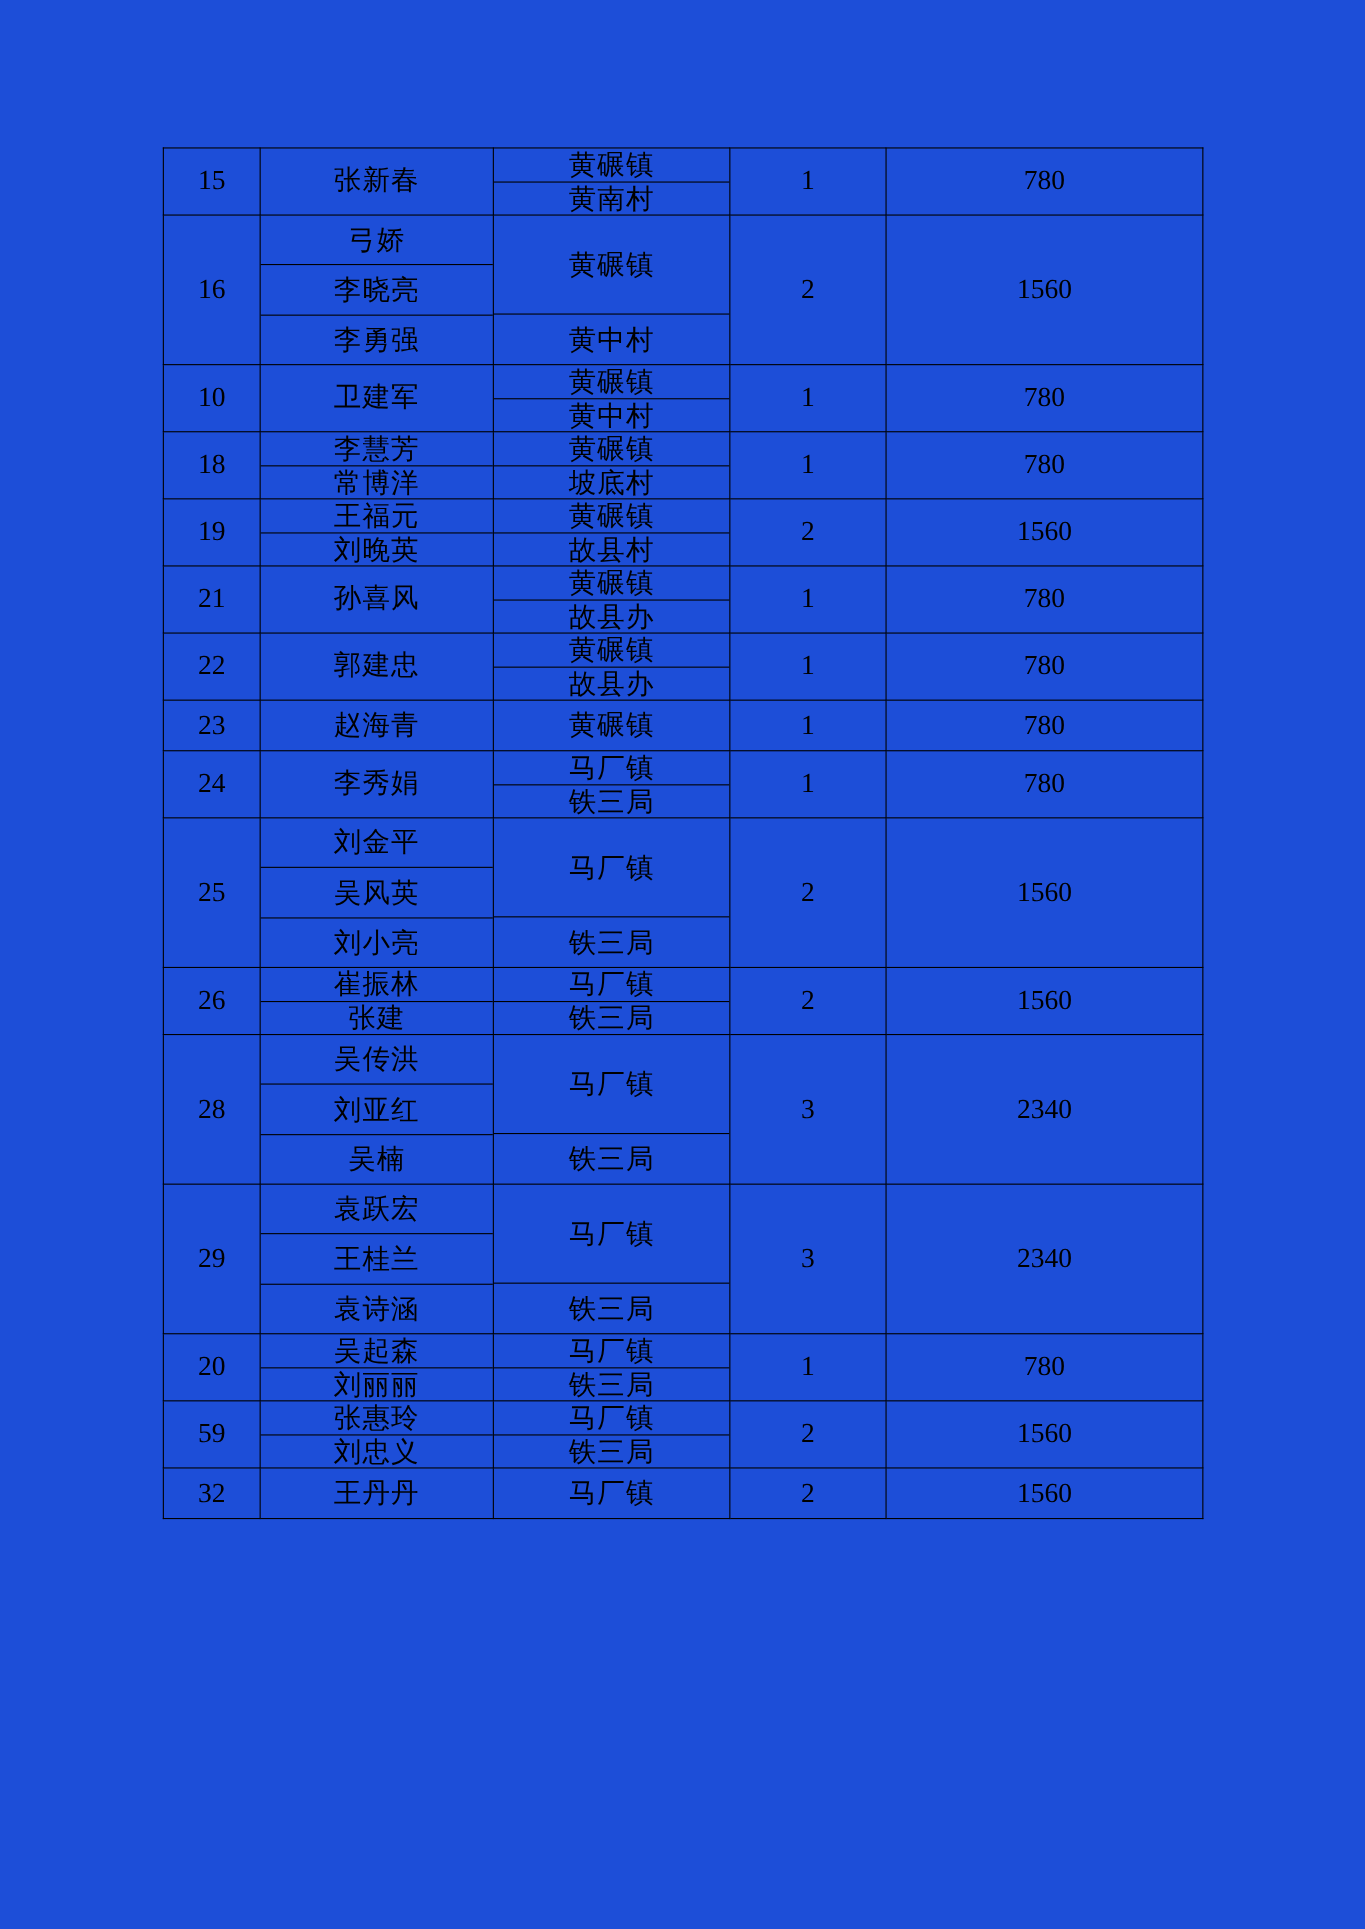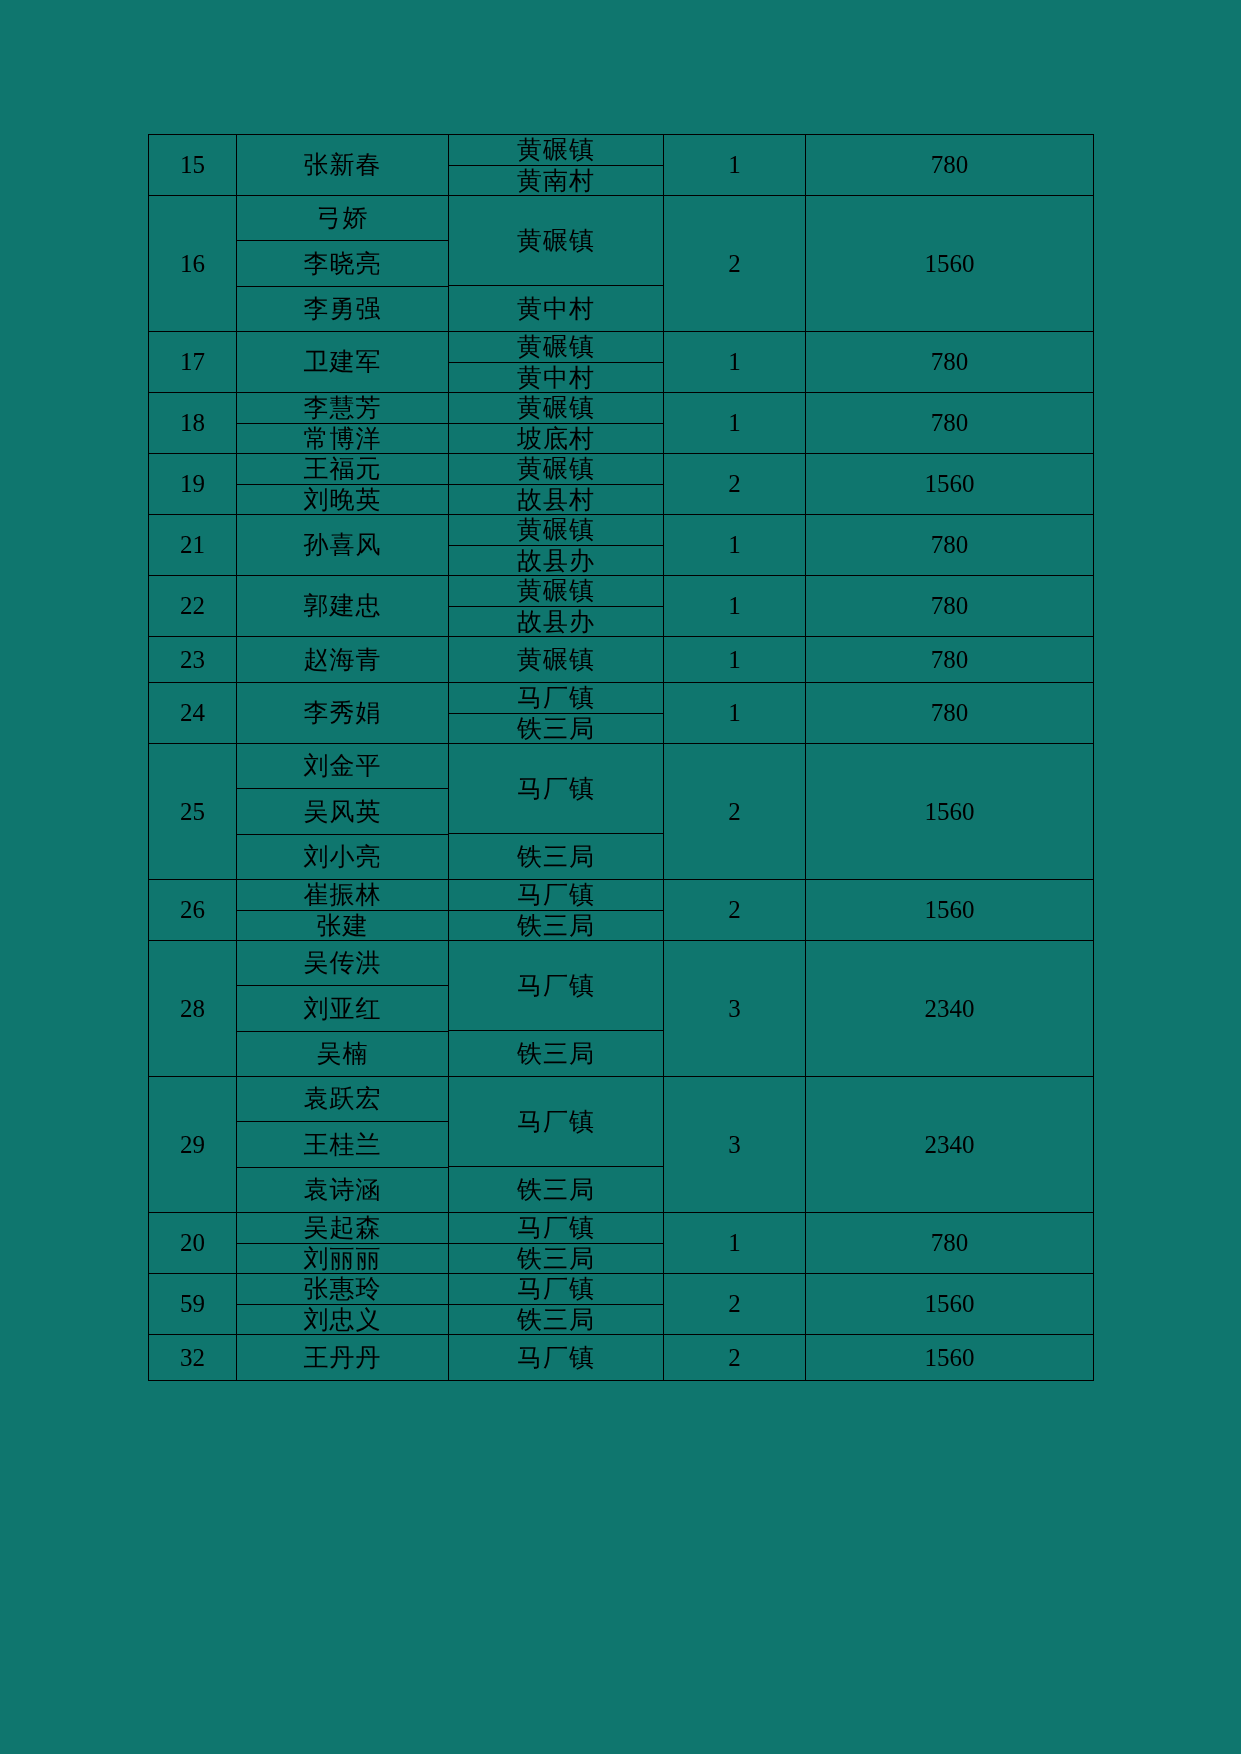--- a/index.html
+++ b/index.html
@@ -14,21 +14,21 @@
     color: #000000;
     position: relative;
     overflow: hidden;
   }
   .page {
     position: absolute;
     left: 0;
     top: 0;
     width: 1241px;
     height: 1754px;
-    background: #0f766e;
+    background: #1d4ed8;
   }
   .table-wrap {
     position: absolute;
     left: 148px;
     top: 134px;
     width: 945px;
   }
   table.doc-table {
     border-collapse: collapse;
     table-layout: fixed;
@@ -120,21 +120,21 @@
             <div class="stack" style="height:135px">
               <div class="cell-cn" style="flex:2 1 0">黄碾镇</div>
               <div class="cell-cn">黄中村</div>
             </div>
           </td>
           <td class="num">2</td>
           <td class="num">1560</td>
         </tr>
 
         <tr>
-          <td class="num">17</td>
+          <td class="num">10</td>
           <td class="cell-cn">卫建军</td>
           <td class="stackcell">
             <div class="stack">
               <div class="cell-cn">黄碾镇</div>
               <div class="cell-cn">黄中村</div>
             </div>
           </td>
           <td class="num">1</td>
           <td class="num">780</td>
         </tr>

